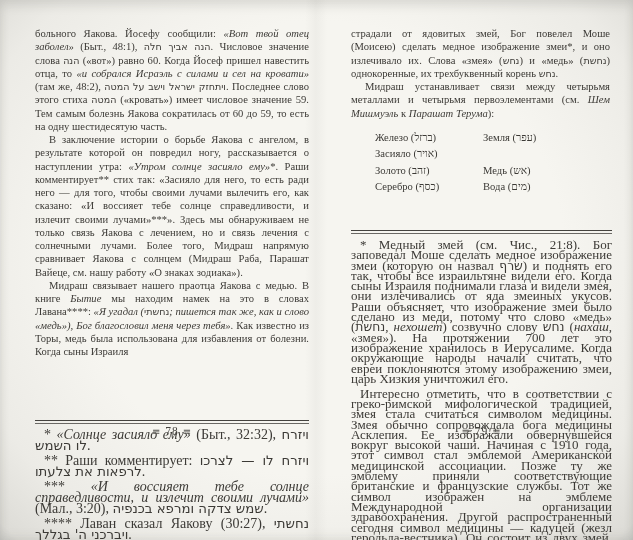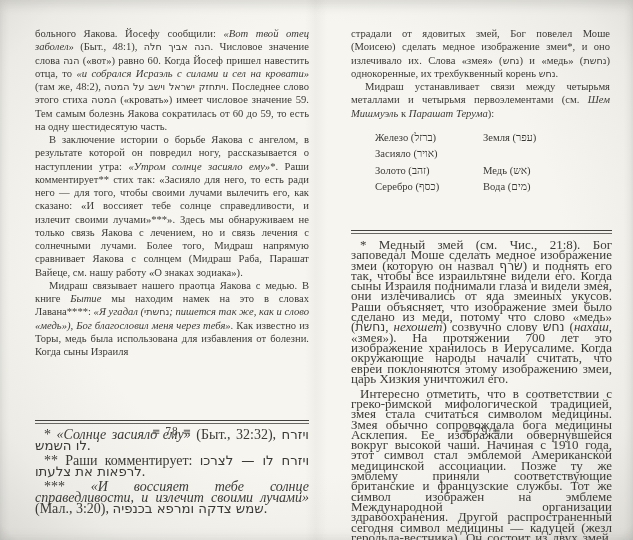--- a/index.html
+++ b/index.html
@@ -59,20 +59,21 @@
     <div class="main main-left">
       <p><span>больного Яакова. Йосефу сообщили: </span><span class="it">«Вот твой отец заболел»</span><span> (Быт., 48:1), </span><span class="heb" dir="rtl">הנה אביך חלה</span><span>. Числовое значение слова </span><span class="heb" dir="rtl">הנה</span><span> («вот») равно 60. Когда Йосеф пришел навестить отца, то </span><span class="it">«и собрался Исраэль с силами и сел на кровати»</span><span> (там же, 48:2), </span><span class="heb" dir="rtl">ויתחזק ישראל וישב על המטה</span><span>. Последнее слово этого стиха </span><span class="heb" dir="rtl">המטה</span><span> («кровать») имеет числовое значение 59. Тем самым болезнь Яакова сократилась от 60 до 59, то есть на одну шестидесятую часть.</span></p>
       <p class="ind"><span>В заключение истории о борьбе Яакова с ангелом, в результате которой он повредил ногу, рассказывается о наступлении утра: </span><span class="it">«Утром солнце засияло ему»</span><span>*. Раши комментирует** стих так: «Засияло для него, то есть ради него — для того, чтобы своими лучами вылечить его, как сказано: «И воссияет тебе солнце справедливости, и излечит своими лучами»***». Здесь мы обнаруживаем не только связь Яакова с лечением, но и связь лечения с солнечными лучами. Более того, Мидраш напрямую сравнивает Яакова с солнцем (Мидраш Раба, Парашат Вайеце, см. нашу работу «О знаках зодиака»).</span></p>
       <p class="ind"><span>Мидраш связывает нашего праотца Яакова с медью. В книге </span><span class="it">Бытие</span><span> мы находим намек на это в словах Лавана****: </span><span class="it">«Я угадал (</span><span class="heb" dir="rtl">נחשתי</span><span class="it">; пишется так же, как и слово «медь»), Бог благословил меня через тебя»</span><span>. Как известно из Торы, медь была использована для избавления от болезни. Когда сыны Израиля</span></p>
     </div>
     <div class="footblock footblock-left">
       <div class="fnrule"></div>
       <p><span>* </span><span class="it">«Солнце засияло ему»</span><span> (Быт., 32:32), </span><span class="heb" dir="rtl">ויזרח לו השמש</span><span>.</span></p>
       <p><span>** Раши комментирует: </span><span class="heb" dir="rtl">ויזרח לו — לצרכו לרפאות את צלעתו</span><span>.</span></p>
       <p><span>*** </span><span class="it">«И воссияет тебе солнце справедливости, и излечит своими лучами»</span><span> (Мал., 3:20), </span><span class="heb" dir="rtl">שמש צדקה ומרפא בכנפיה</span><span>.</span></p>
+      <p><span>**** Лаван сказал Яакову (30:27), </span><span class="heb" dir="rtl">נחשתי ויברכני ה' בגללך</span><span>.</span></p>
     </div>
     <div class="pagenum pagenum-left">
       <span class="bars">≡</span>
       <span>78</span>
       <span class="bars">≡</span>
     </div>
   </div>
 
   <div class="page page-right">
     <div class="main main-right">

